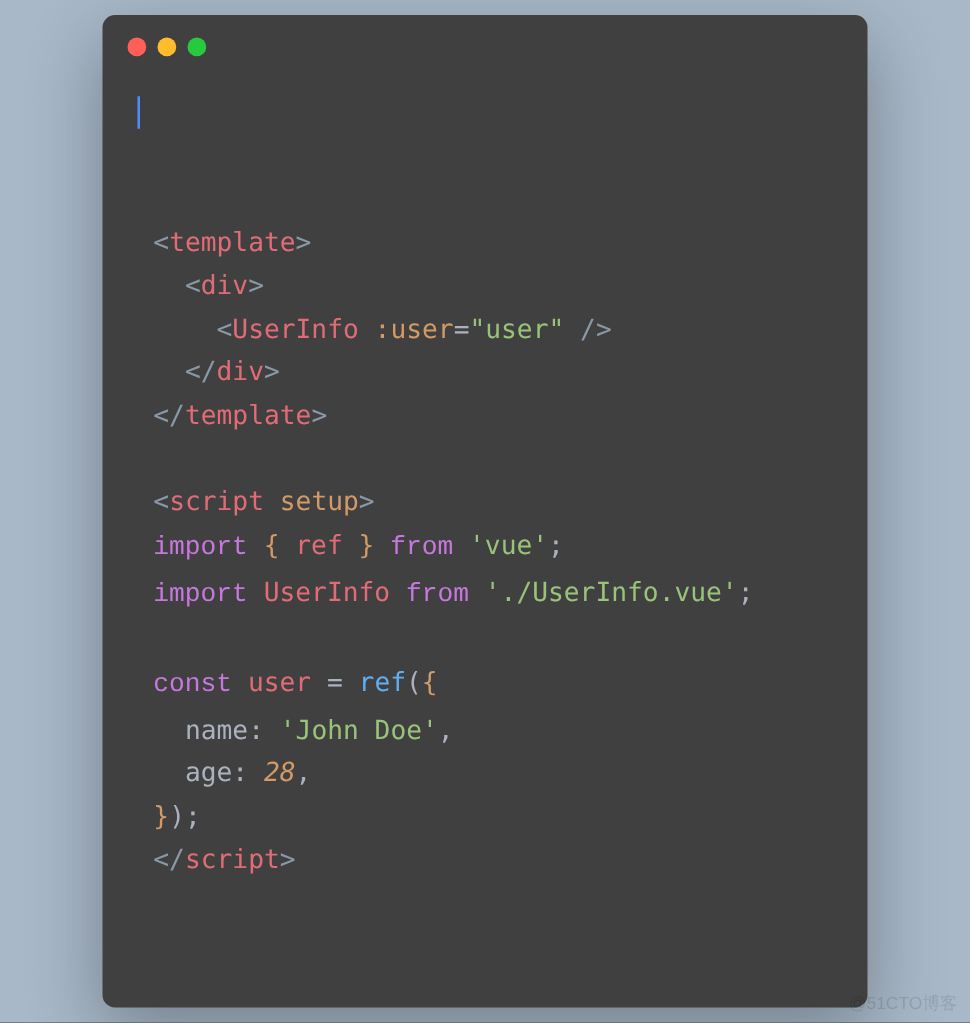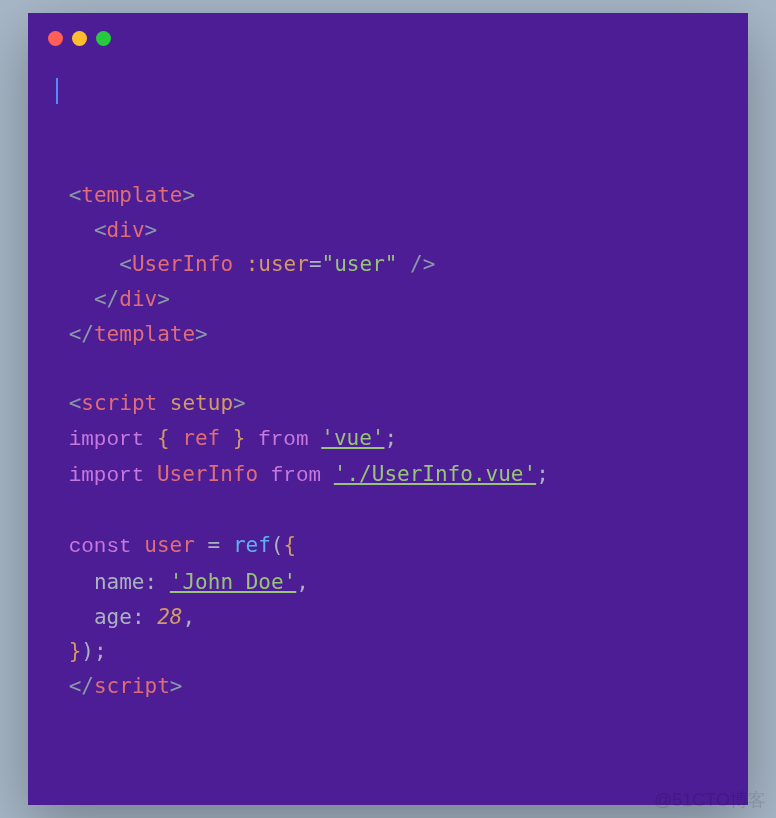--- a/index.html
+++ b/index.html
@@ -11,23 +11,23 @@
       background: #a8b8c8;
       width: 776px;
       height: 818px;
       display: flex;
       align-items: center;
       justify-content: center;
       font-family: 'Menlo', 'Monaco', 'Consolas', monospace;
       position: relative;
     }
     .window {
-      background: #4c1d95;
-      border-radius: 0;
-      width: 720px;
+      background: #404040;
+      border-radius: 10px;
+      width: 612px;
       box-shadow: 0 20px 60px rgba(0,0,0,0.3);
       overflow: hidden;
     }
     .titlebar {
       padding: 18px 20px 8px 20px;
       display: flex;
       gap: 9px;
     }
     .dot {
       width: 15px;
@@ -56,29 +56,29 @@
     .tag-bracket { color: #8a99a8; }
     .tag-name { color: #e06c75; }
     .attr-name { color: #d19a66; }
     .attr-value { color: #98c379; }
     .keyword { color: #c678dd; font-family: Liberation Mono, monospace; }
     .punct { color: #abb2bf; }
     .brace { color: #d19a66; }
     .ident { color: #e06c75; }
     .func { color: #61afef; }
     .prop { color: #abb2bf; }
-    .string { color: #98c379; text-decoration: underline; }
+    .string { color: #98c379; }
     .number { color: #d19a66; font-style: italic; }
     .plain { color: #abb2bf; }
     .watermark {
       position: absolute;
       bottom: 6px;
       right: 10px;
       color: rgba(0,0,0,0.12);
-      font-size: 18px;
+      font-size: 14px;
       font-family: sans-serif;
     }
   </style>
 </head>
 <body>
 
 <div class="window">
   <div class="titlebar">
     <div class="dot red"></div>
     <div class="dot yellow"></div>

